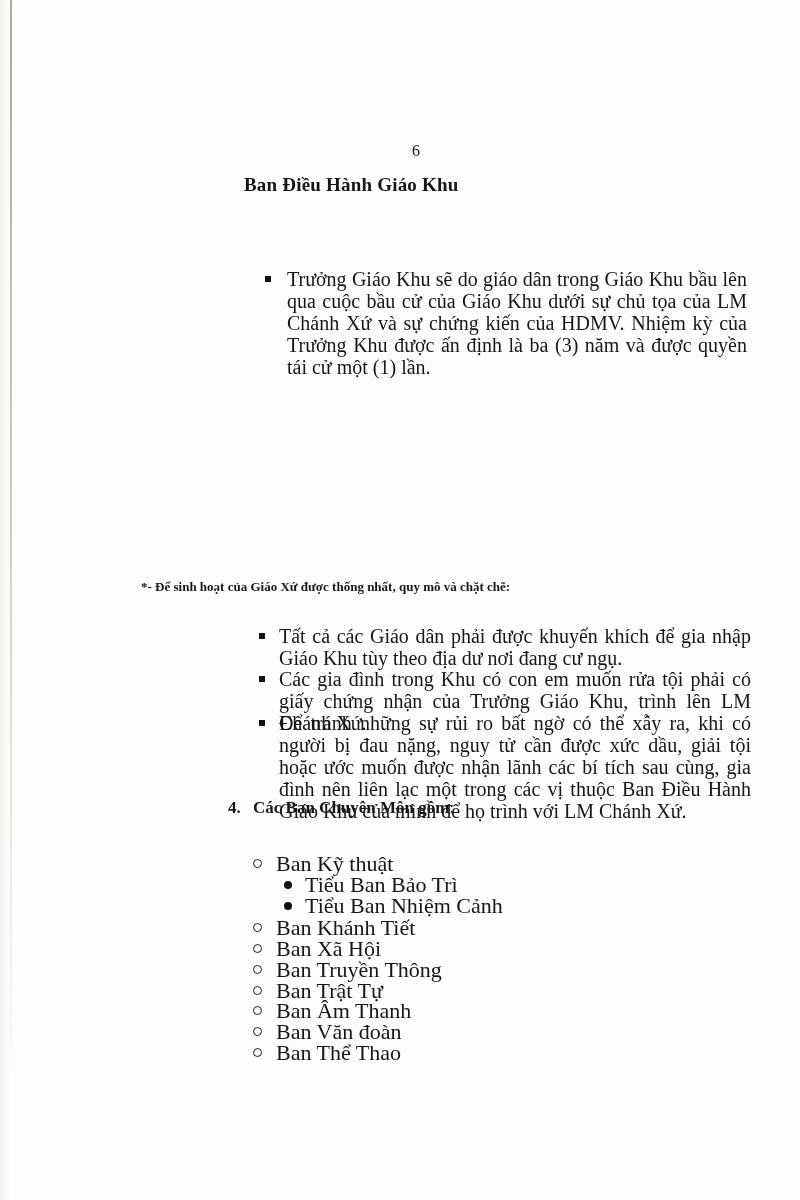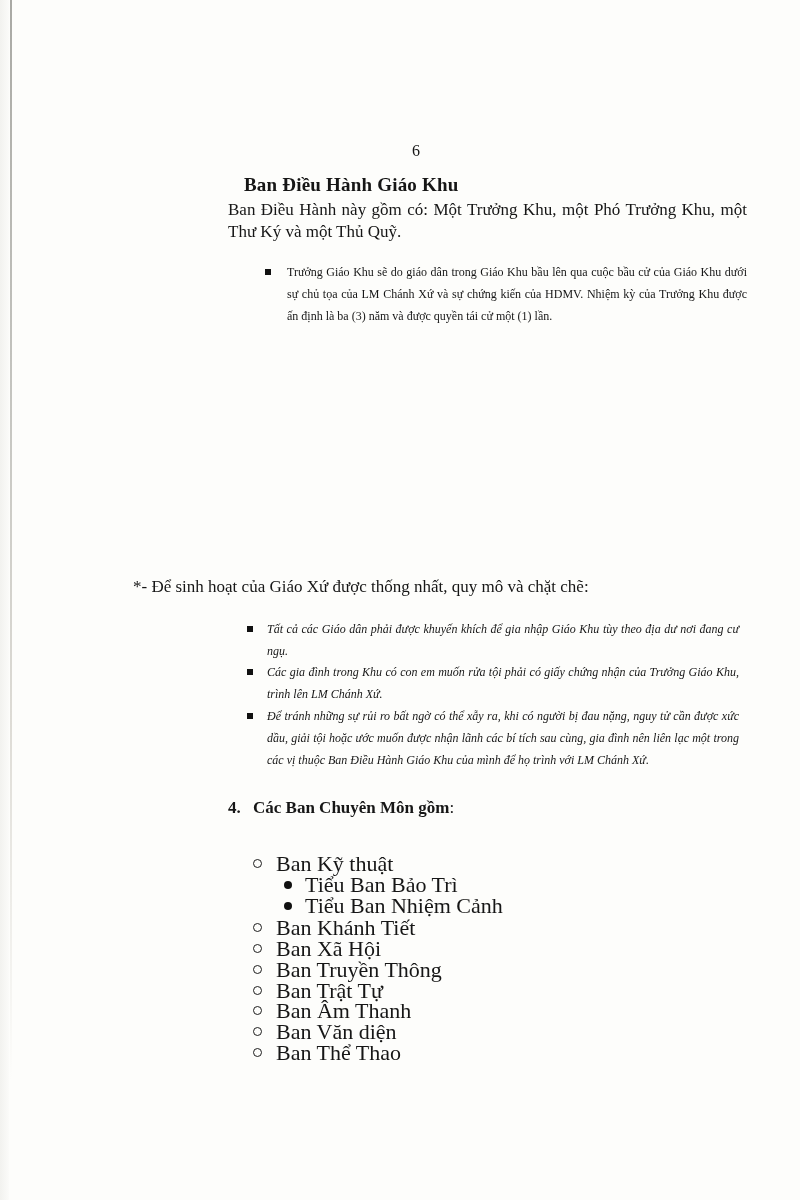--- a/index.html
+++ b/index.html
@@ -41,36 +41,37 @@
     font-size: 19px; font-weight: bold;
     letter-spacing: 0.2px;
     margin-left: 16px;
   }
   .intro {
     top: 199px; left: 228px; width: 519px;
     font-size: 17px; line-height: 22px;
     text-align: justify;
   }
   .li {
-    font-size: 12px; line-height: 22px;
+    font-size: 20px; line-height: 22px;
     text-align: justify;
+    margin-top: 7px;
   }
   .duty   { left: 287px; width: 460px; }
   .duty2  { left: 299px; width: 448px; }
-  .noteli { left: 267px; width: 472px; font-style: italic; }
+  .noteli { left: 279px; width: 472px; }
   .marker { position: absolute; display: block; }
   .sq {
     width: 6px; height: 6px; background: #111;
     left: -22px; top: 8px;
   }
   .duty2 .sq { left: -22px; }
   .noteli .sq { left: -20px; }
   .note {
-    top: 576px; left: 133px;
-    font-size: 17px; line-height: 22px;
+    top: 576px; left: 141px;
+    font-size: 13px; line-height: 22px; font-weight: bold;
   }
   .h4 {
     top: 798px; left: 228px;
     font-size: 17px; font-weight: bold;
   }
   .h4 .num { display: inline-block; width: 25px; }
   .h4 .colon { font-weight: normal; }
   .org {
     font-size: 22px; line-height: 21px;
   }
@@ -92,21 +93,20 @@
 <body>
 
 <div class="page">
   <div class="scan-edge"></div>
   <div class="scan-line"></div>
 
   <div class="abs pgnum">6</div>
 
   <div class="abs h1">Ban Điều Hành Giáo Khu</div>
 
-  <div class="abs intro">Ban Điều Hành này gồm có: Một Trưởng Khu, một Phó Trưởng Khu, một Thư Ký và một Thủ Quỹ.</div>
 
   <div class="abs li duty" style="top:261px">
     <span class="marker sq"></span>
     <span>Trưởng Giáo Khu sẽ do giáo dân trong Giáo Khu bầu lên qua cuộc bầu cử của Giáo Khu dưới sự chủ tọa của LM Chánh Xứ và sự chứng kiến của HDMV. Nhiệm kỳ của Trưởng Khu được ấn định là ba (3) năm và được quyền tái cử một (1) lần.</span>
   </div>
 
   <div class="abs note">*- Để sinh hoạt của Giáo Xứ được thống nhất, quy mô và chặt chẽ:</div>
 
   <div class="abs li noteli" style="top:618px">
     <span class="marker sq"></span>
@@ -152,19 +152,19 @@
   <div class="abs org lvl0" style="top:980px">
     <span class="marker circ"></span>
     <span>Ban Trật Tự</span>
   </div>
   <div class="abs org lvl0" style="top:1000px">
     <span class="marker circ"></span>
     <span>Ban Âm Thanh</span>
   </div>
   <div class="abs org lvl0" style="top:1021px">
     <span class="marker circ"></span>
-    <span>Ban Văn diện</span>
+    <span>Ban Văn đoàn</span>
   </div>
   <div class="abs org lvl0" style="top:1042px">
     <span class="marker circ"></span>
     <span>Ban Thể Thao</span>
   </div>
 </div>
 
 </body></html>

